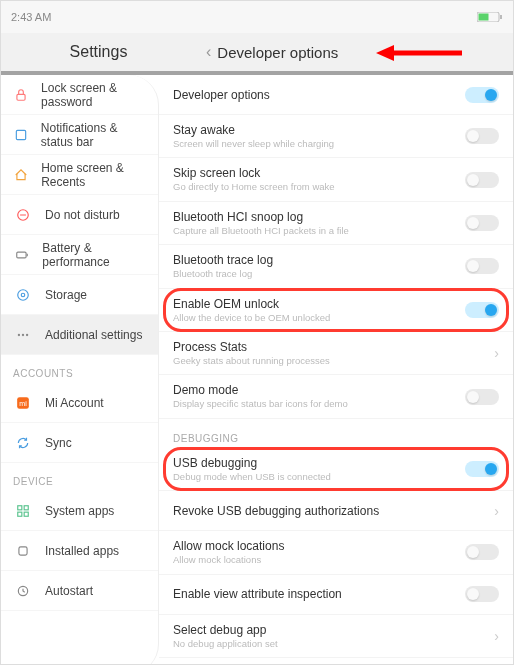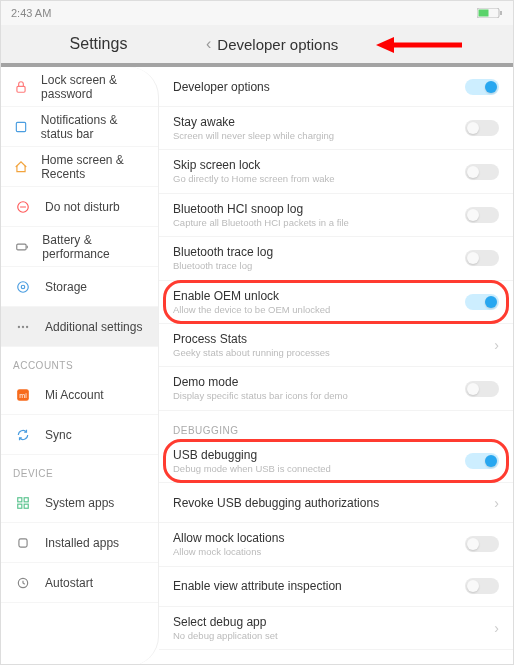--- a/index.html
+++ b/index.html
@@ -1,17 +1,17 @@
 <!DOCTYPE html>
 <html><head>
 <meta charset="utf-8">
 <style>
 * { margin: 0; padding: 0; box-sizing: border-box; font-family: -apple-system, "Helvetica Neue", Arial, sans-serif; }
 body { background: #fff; width: 514px; height: 665px; overflow: hidden; border: 1px solid #ddd; position: relative; }
-.statusbar { height: 24px; background: #f7f7f7; display: flex; align-items: center; justify-content: space-between; padding: 8px 10px; font-size: 11px; color: #888; }
+.statusbar { height: 24px; background: #f7f7f7; display: flex; align-items: center; justify-content: space-between; padding: 16px 10px; font-size: 11px; color: #888; }
 .battery { display: inline-flex; align-items: center; }
 .battery svg { height: 10px; }
 .headerbar { display: flex; height: 42px; background: #f1f1f1; border-bottom: 4px solid #a3a3a3; position: relative; }
 .header-left { width: 195px; display: flex; align-items: center; justify-content: center; font-size: 16px; color: #333; }
 .header-right { flex: 1; display: flex; align-items: center; padding-left: 10px; font-size: 15px; color: #333; }
 .arrow { position: absolute; left: 375px; top: 10px; width: 86px; height: 20px; }
 .content { display: flex; height: calc(665px - 66px); }
 .sidebar { width: 158px; border-right: 1px solid #eee; overflow-y: hidden; background: #fff; border-radius: 30px; }
 .main { flex: 1; overflow-y: hidden; background: #fff; }
 .sidebar-item { display: flex; align-items: center; height: 40px; padding: 0 12px; font-size: 12px; color: #444; border-bottom: 1px solid #f5f5f5; cursor: pointer; }

